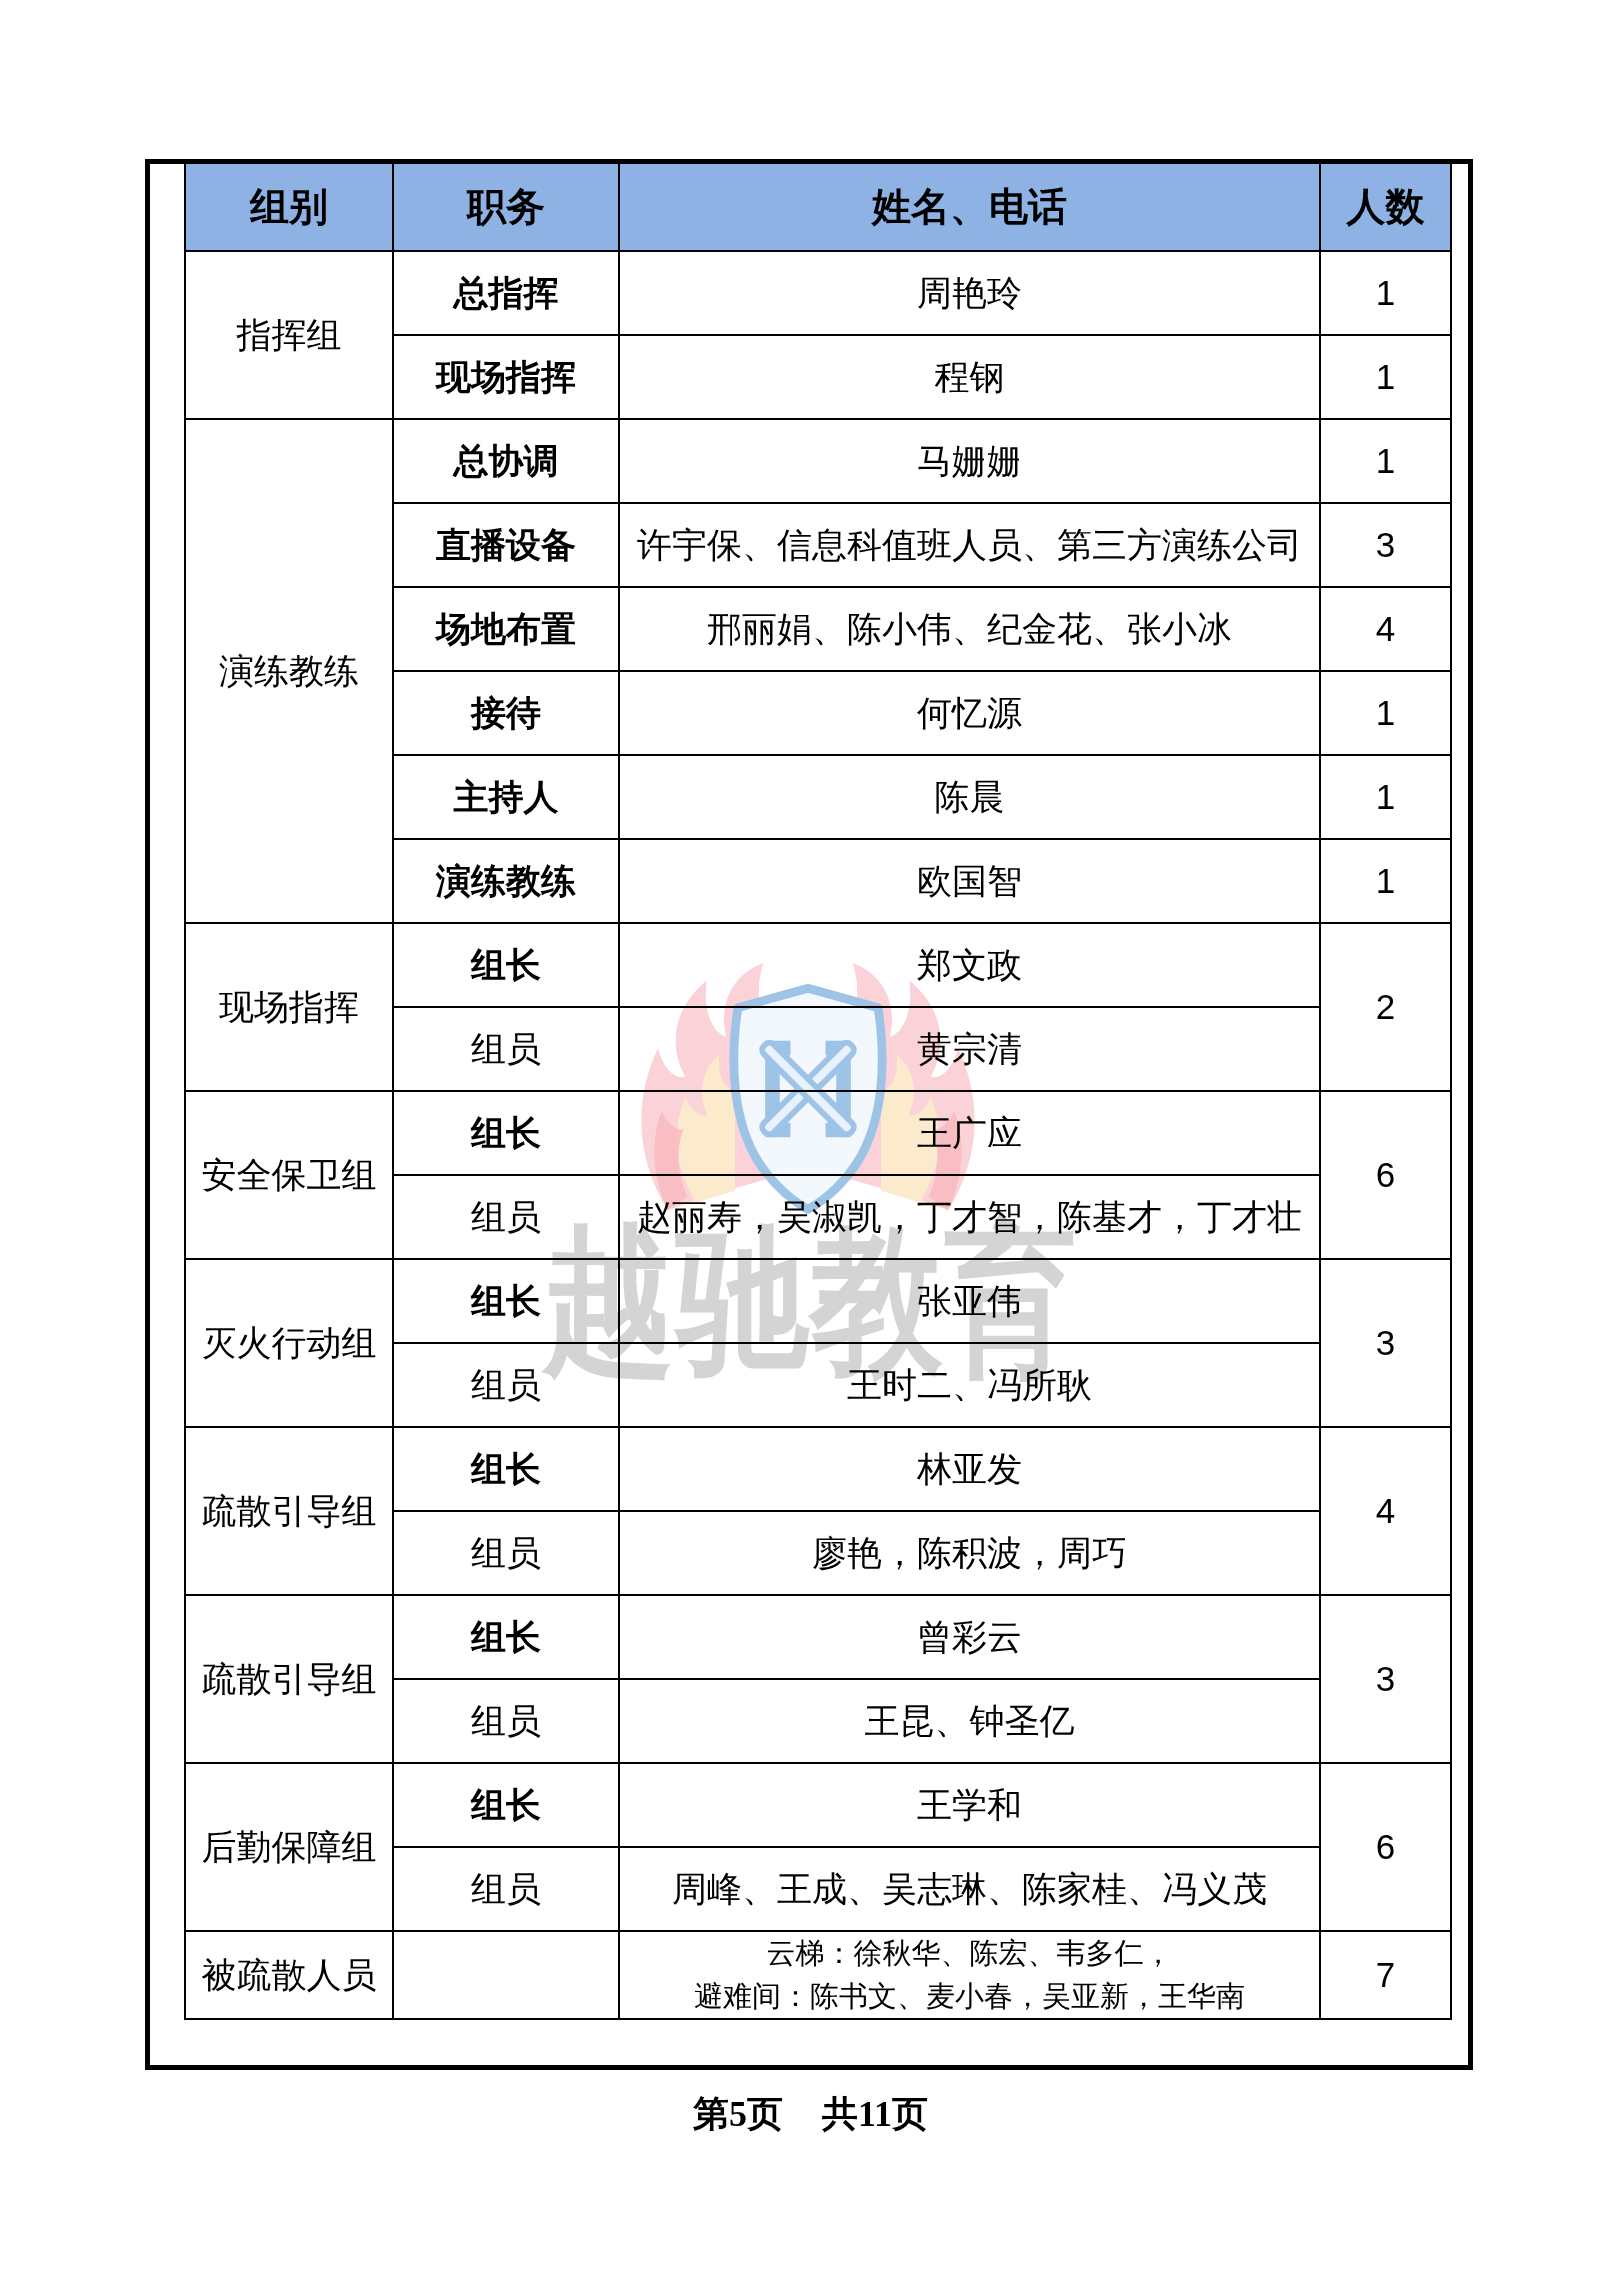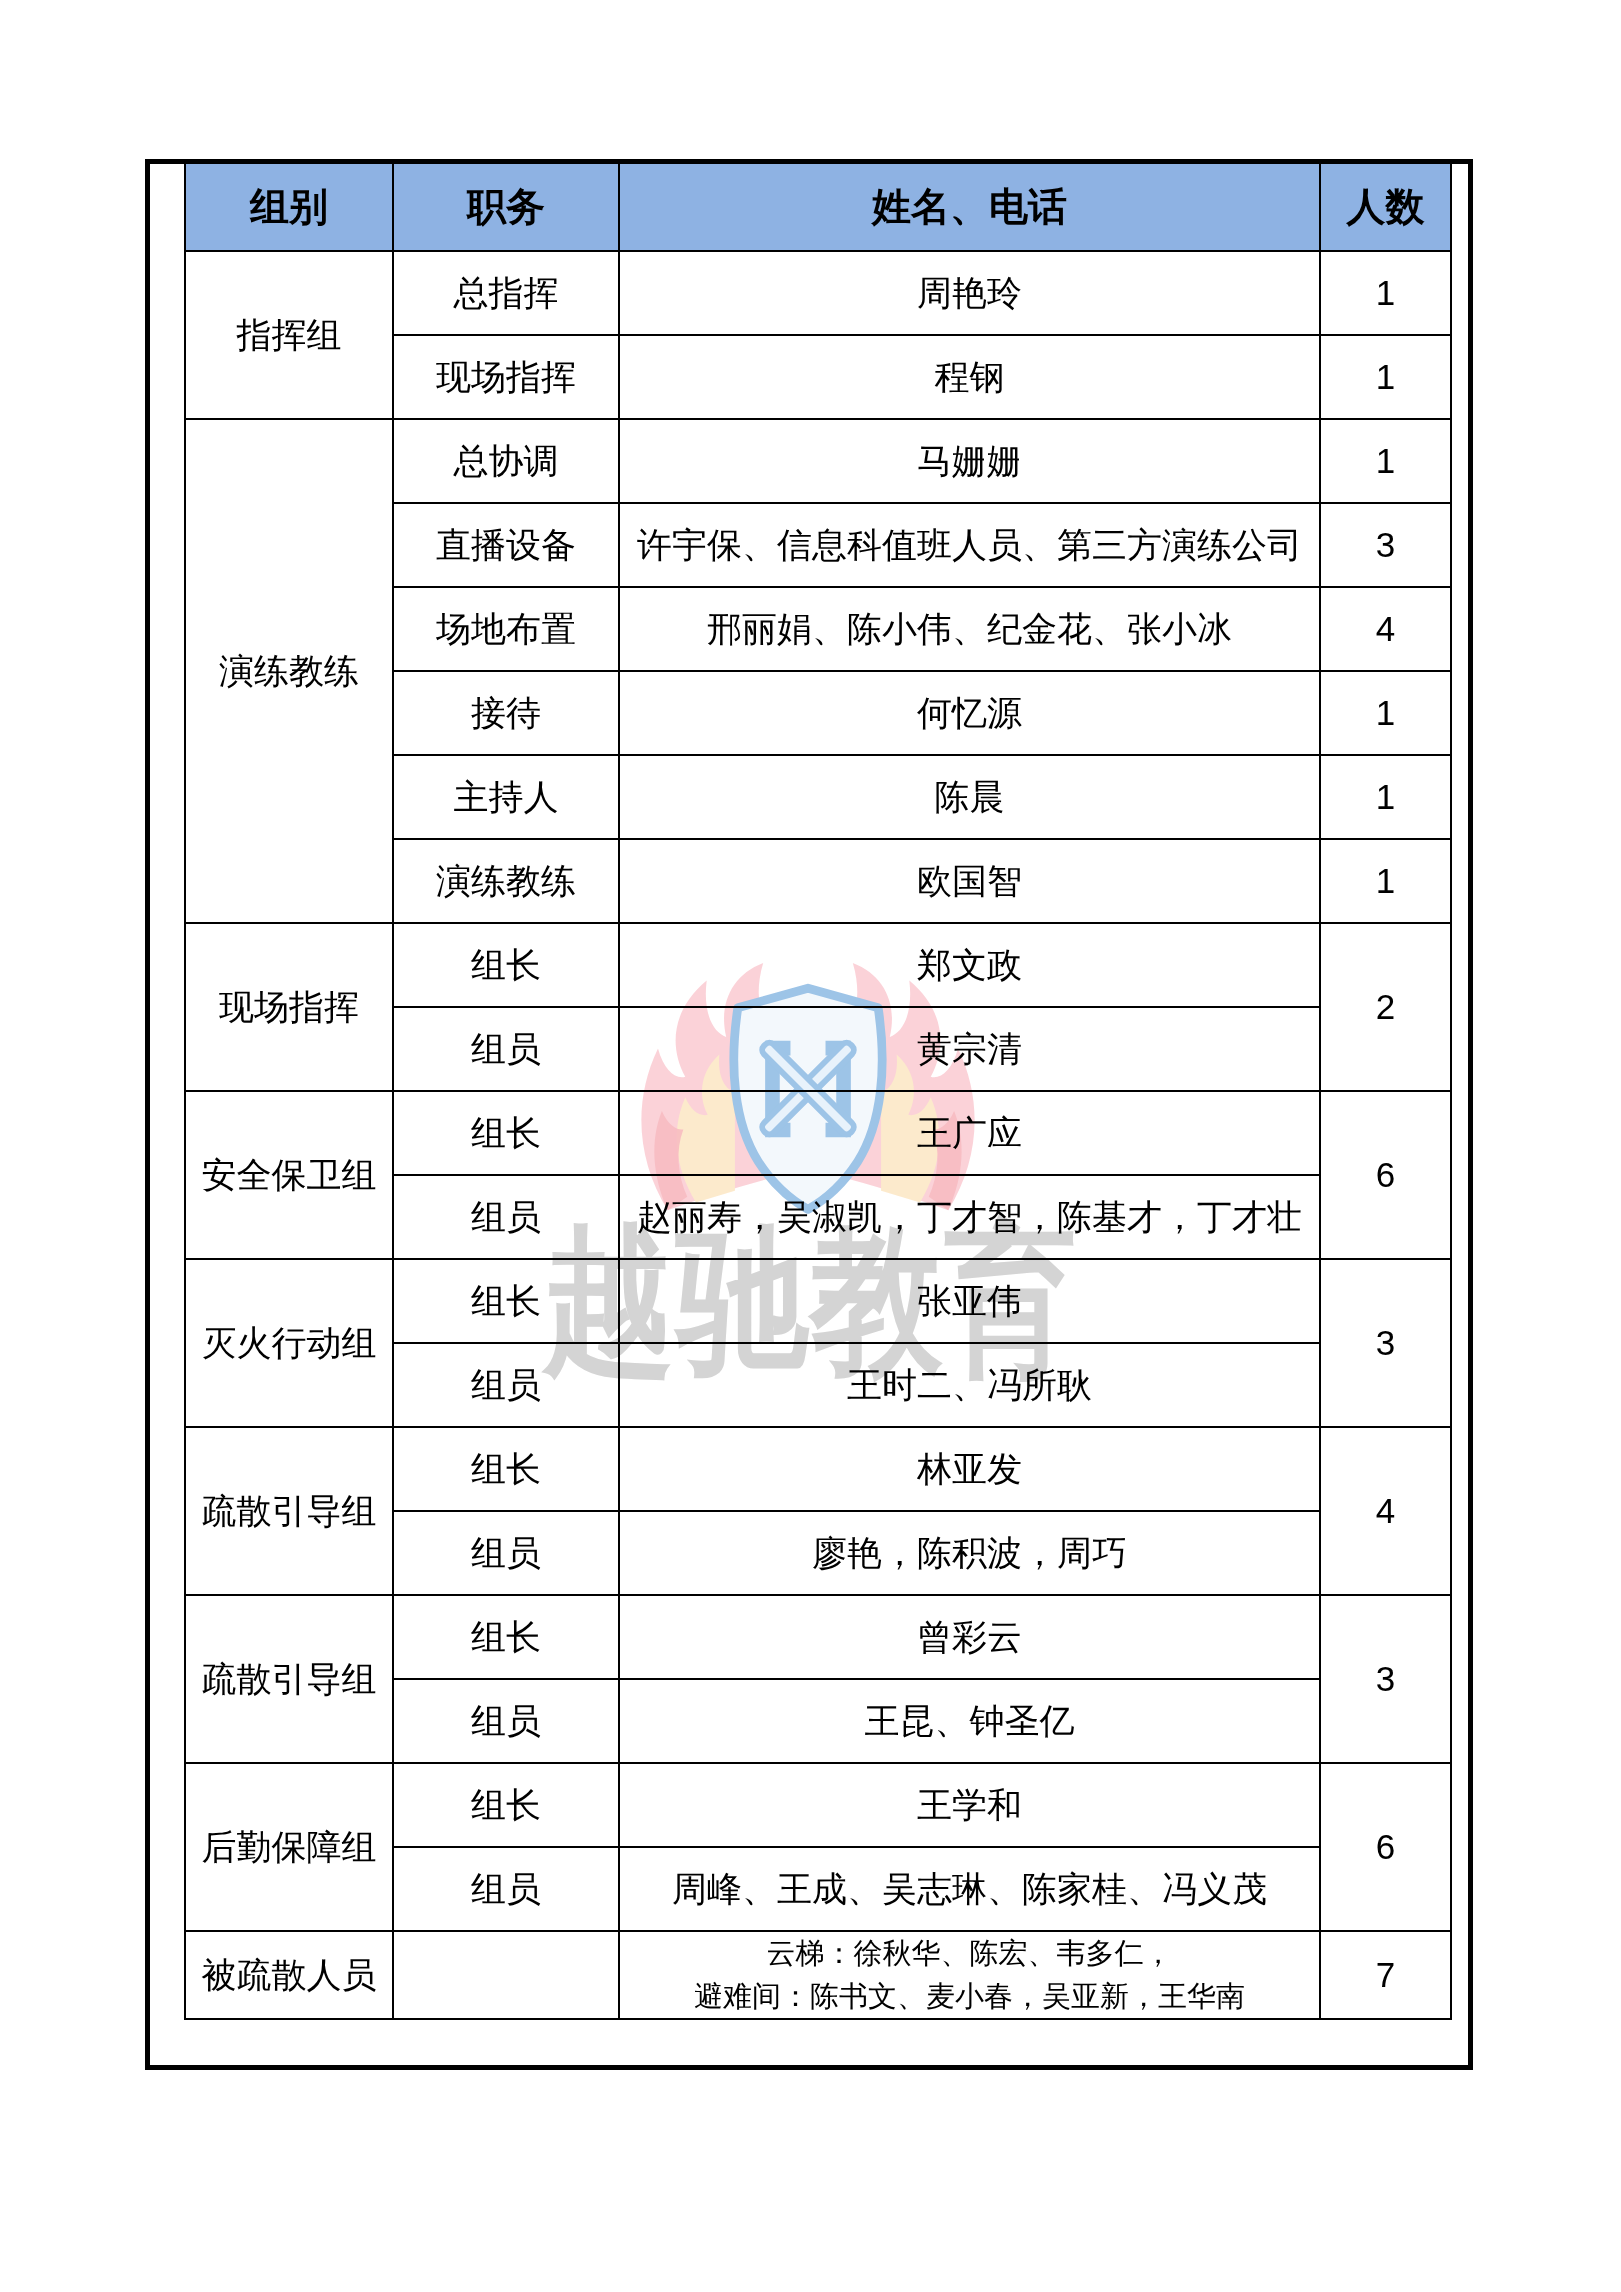--- a/index.html
+++ b/index.html
@@ -32,21 +32,21 @@
   }
   table.roster th, table.roster td {
     border:2px solid #000; padding:0 5.9px; text-align:center; vertical-align:middle;
     overflow:hidden;
   }
   table.roster th {
     background:#8EB2E3; height:86px; font-size:39px; font-weight:bold;
   }
   table.roster td { height:82px; font-size:35px; }
   tr.group-start td { border-top-width:2.9px; }
-  td.role-bold { font-weight:normal; }
+  td.role-bold { font-weight:bold; }
   td.names-cell-multiline { font-size:29px; }
   .small-line { line-height:43px; font-size:29px; }
   .footer {
     position:absolute; left:0; top:2090px; width:1621px; text-align:center; z-index:2;
     font-family:"Liberation Serif","DejaVu Serif",serif; font-weight:bold; font-size:36px;
   }
   .footer .total { margin-left:39px; }
 </style>
 </head>
 <body>
@@ -201,15 +201,18 @@
           <td></td>
           <td class="names-cell-multiline">
             <div class="small-line">云梯：徐秋华、陈宏、韦多仁，</div>
             <div class="small-line">避难间：陈书文、麦小春，吴亚新，王华南</div>
           </td>
           <td rowspan="1">7</td>
         </tr>
       </tbody>
   </table>
 
+  <div class="footer">
+    <span class="current">第5页</span><span class="total">共11页</span>
+  </div>
 
 </div>
 
 
 </body></html>

